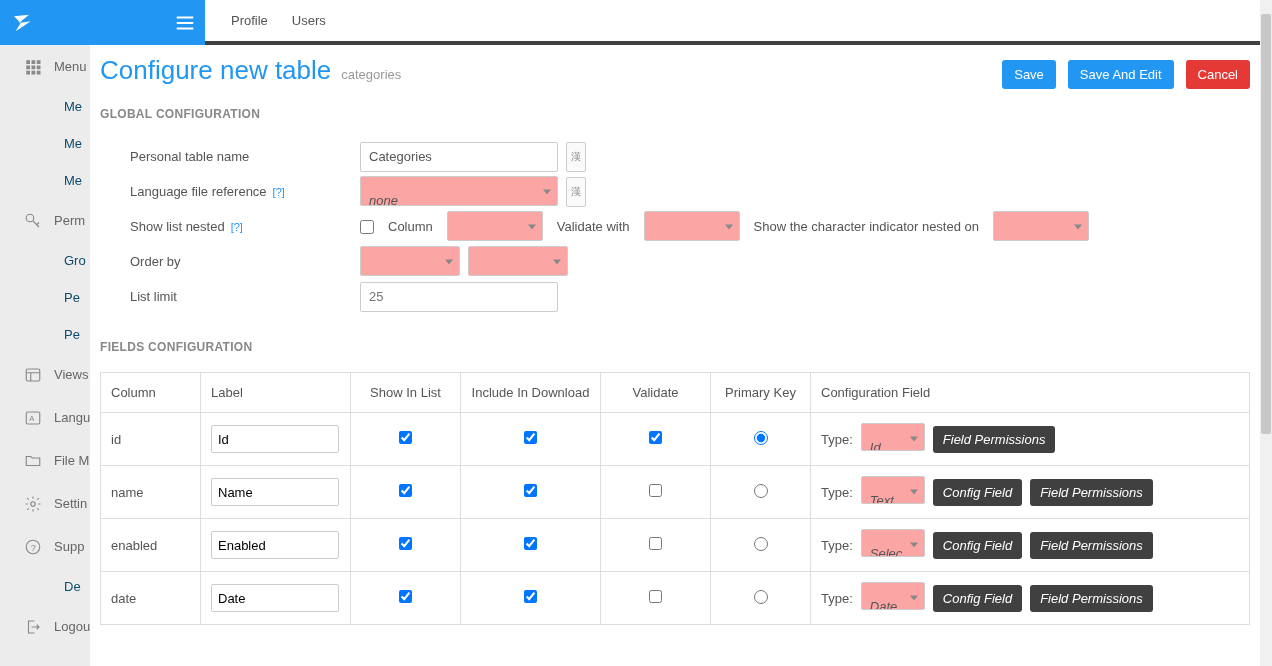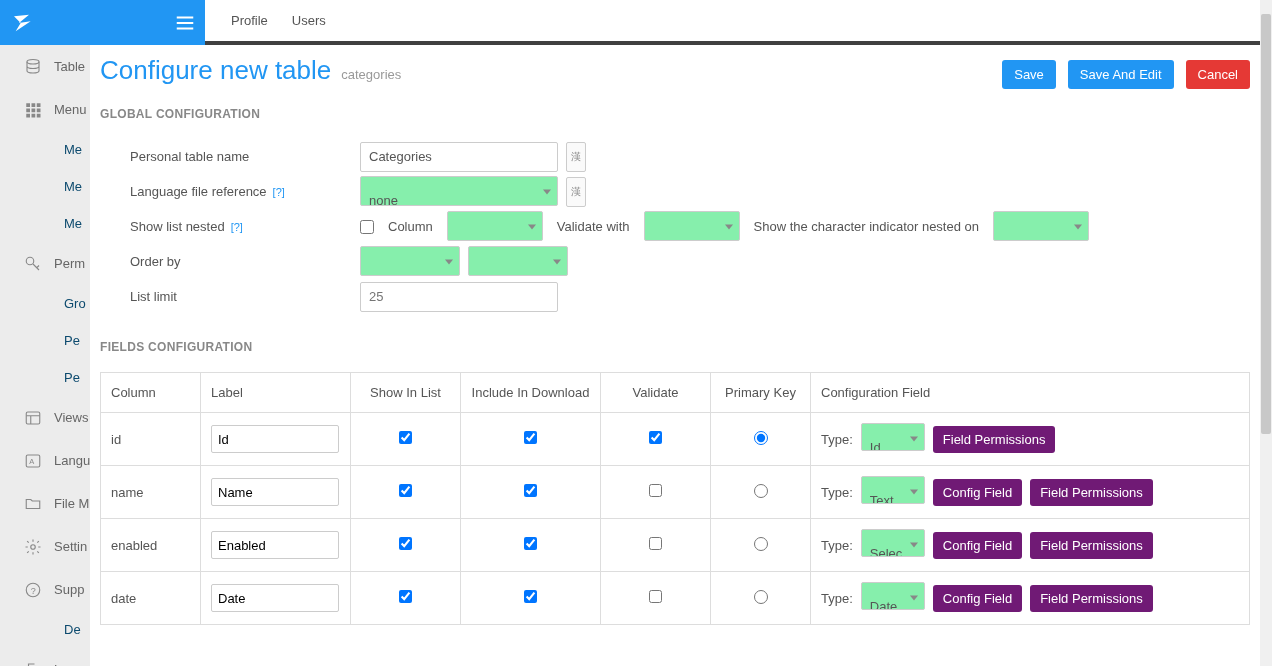--- a/index.html
+++ b/index.html
@@ -33,21 +33,21 @@
 .btn-danger { background: #e53935; }
 
 .section-label { font-size: 12px; font-weight: bold; color: #888; letter-spacing: 0.3px; margin-bottom: 18px; }
 
 .form-row { display: flex; align-items: center; min-height: 35px; margin-bottom: 0; padding-left: 30px; }
 .form-label { width: 230px; font-size: 13px; color: #555; display: flex; align-items: center; gap: 6px; }
 .help { color: #2196f3; font-size: 11px; cursor: pointer; }
 .form-ctrl { display: flex; align-items: center; gap: 8px; }
 .input-text { width: 198px; height: 30px; border: 1px solid #ccc; border-radius: 2px; padding: 0 8px; font-size: 13px; color: #555; }
 .input-readonly { width: 500px; height: 30px; border: none; background: #eee; border-radius: 2px; padding: 0 8px; font-size: 13px; color: #888; }
-.select { height: 30px; border: 1px solid #ccc; border-radius: 2px; background: #86efac; padding: 16px 22px 0 8px; font-size: 13px; color: #555; appearance: none; position: relative; }
+.select { height: 30px; border: 1px solid #ccc; border-radius: 2px; background: #fca5a5; padding: 16px 22px 0 8px; font-size: 13px; color: #555; appearance: none; position: relative; font-style: italic; }
 .select-wrap { position: relative; display: inline-block; }
 .select-wrap::after { content: ""; position: absolute; right: 7px; top: 50%; transform: translateY(-50%); width: 0; height: 0; border-left: 4px solid transparent; border-right: 4px solid transparent; border-top: 5px solid #888; pointer-events: none; }
 .mini-btn { width: 20px; height: 30px; border: 1px solid #ccc; border-radius: 2px; background: #fafafa; font-size: 10px; color: #888; cursor: pointer; display: flex; align-items: center; justify-content: center; }
 .checkbox { width: 14px; height: 14px; }
 .inline-label { font-size: 13px; color: #555; margin: 0 6px; }
 
 
 .fields-section { margin-top: 26px; }
 table.fields { width: 100%; border-collapse: collapse; margin-top: 12px; }
 table.fields th, table.fields td { border: 1px solid #ddd; padding: 10px 10px; text-align: left; vertical-align: middle; font-size: 13px; color: #555; }
@@ -55,21 +55,21 @@
 .col-column { width: 100px; }
 .col-label { width: 150px; }
 .col-show { width: 110px; text-align: center; }
 .col-dl { width: 140px; text-align: center; }
 .col-req { width: 110px; text-align: center; }
 .col-pk { width: 100px; text-align: center; }
 .center { text-align: center !important; }
 .label-input { width: 128px; height: 28px; border: 1px solid #ccc; border-radius: 2px; padding: 0 6px; font-size: 13px; }
 .type-label { font-size: 13px; color: #555; margin-right: 4px; }
 .type-select { width: 64px; height: 28px; }
-.sm-btn { padding: 6px 10px; background: #701a75; color: #fff; border: none; border-radius: 3px; font-size: 13px; cursor: pointer; margin-left: 4px; }
+.sm-btn { padding: 6px 10px; background: #404040; color: #fff; border: none; border-radius: 3px; font-size: 13px; cursor: pointer; margin-left: 4px; font-style: italic; }
 .cfg-cell { display: flex; align-items: center; gap: 4px; }
 input[type=radio] { width:14px; height:14px; }
 
 
 .scrollbar { position: absolute; right: 0; top: 0; width: 12px; bottom: 0; background: #f0f0f0; }
 .thumb { position: absolute; left: 1px; right: 1px; top: 14px; height: 420px; background: #c8c8c8; border-radius: 2px; }
 </style>
 </head>
 <body>
 
@@ -86,27 +86,20 @@
         </svg>
     </div>
   </div>
   <div class="topbar-right">
     <a class="top-link">Profile</a>
     <a class="top-link">Users</a>
   </div>
 </div>
 
 <div class="sidebar">
-  <div class="nav-item">
-    <svg class="icon" viewBox="0 0 24 24">
-        <ellipse cx="12" cy="5" rx="8" ry="3" fill="none" stroke="currentColor" stroke-width="1.5"></ellipse>
-        <path d="M4 5v6c0 1.7 3.6 3 8 3s8-1.3 8-3V5M4 11v6c0 1.7 3.6 3 8 3s8-1.3 8-3v-6" fill="none" stroke="currentColor" stroke-width="1.5"></path>
-      </svg>
-    <span>Table</span>
-  </div>
   <div class="nav-item">
     <svg class="icon" viewBox="0 0 24 24">
         <rect x="3" y="3" width="5" height="5" fill="currentColor"></rect>
         <rect x="10" y="3" width="5" height="5" fill="currentColor"></rect>
         <rect x="17" y="3" width="5" height="5" fill="currentColor"></rect>
         <rect x="3" y="10" width="5" height="5" fill="currentColor"></rect>
         <rect x="10" y="10" width="5" height="5" fill="currentColor"></rect>
         <rect x="17" y="10" width="5" height="5" fill="currentColor"></rect>
         <rect x="3" y="17" width="5" height="5" fill="currentColor"></rect>
         <rect x="10" y="17" width="5" height="5" fill="currentColor"></rect>

